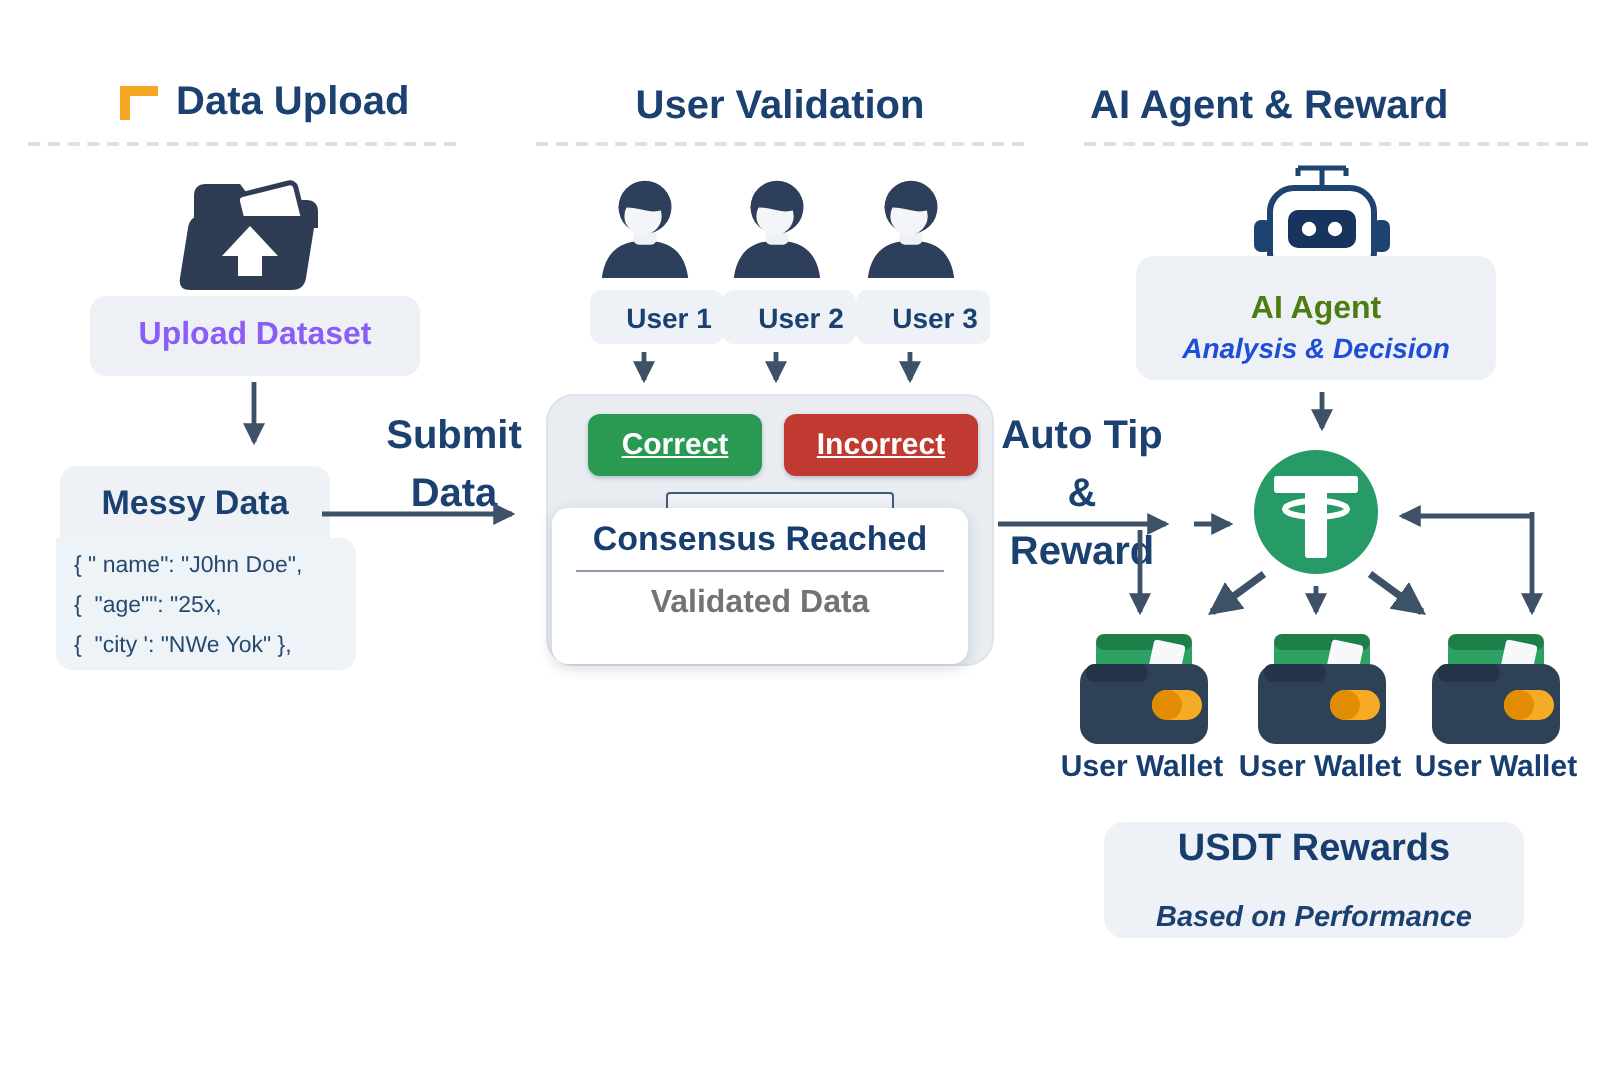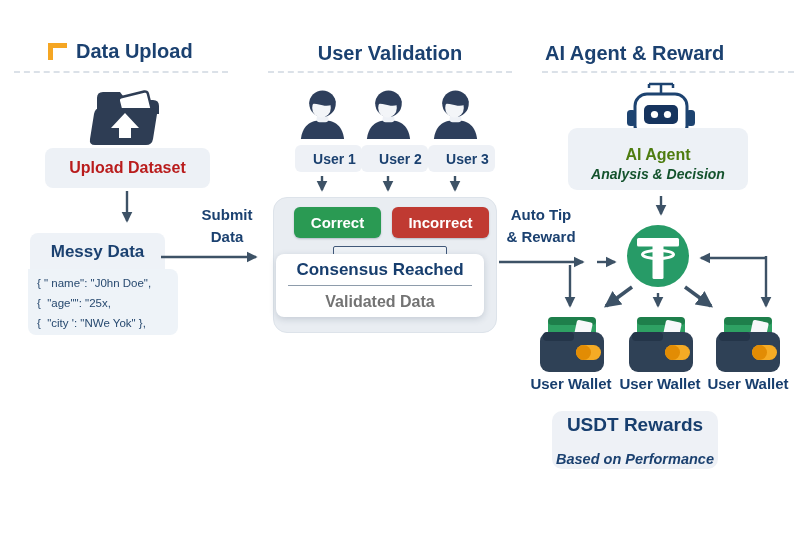--- a/index.html
+++ b/index.html
@@ -6,47 +6,47 @@
   .canvas{
     position:relative;width:806px;height:537px;background:#ffffff;
     font-family:"Liberation Sans",sans-serif;overflow:hidden;
   }
   .abs{position:absolute;}
   .col-title{font-size:20px;font-weight:bold;color:#1b4170;white-space:nowrap;}
   .title-row{display:flex;align-items:center;gap:9px;}
   .corner-icon{width:14px;height:12px;border-top:5px solid #f5a623;border-left:5px solid #f5a623;}
   .dash{border-top:2px dashed #dbe1e8;height:0;}
   .lightbox{background:#edf1f6;border-radius:8px;display:flex;align-items:center;justify-content:center;}
-  .upload-box{left:45px;top:148px;width:165px;height:40px;font-size:16px;font-weight:bold;color:#b91c1c;}
+  .upload-box{left:45px;top:148px;width:165px;height:40px;font-size:16px;font-weight:bold;color:#8b5cf6;}
   .messy-title{left:30px;top:233px;width:135px;height:37px;background:#eef2f7;border-radius:8px 8px 0 0;
     font-size:17px;font-weight:bold;color:#1b4170;display:flex;align-items:center;justify-content:center;}
   .code-box{left:28px;top:269px;width:150px;height:66px;background:#eef3f8;border-radius:0 8px 8px 8px;
     padding:5px 0 0 9px;box-sizing:border-box;}
   .code-line{font-size:11.5px;line-height:1.72;color:#27496f;white-space:pre;}
-  .edge-label{font-size:15px;font-weight:bold;color:#1b4170;text-align:center;line-height:1.45;}
+  .edge-label{font-size:20px;font-weight:bold;color:#1b4170;text-align:center;line-height:1.45;}
   .user-chip{width:55px;height:27px;background:#eef1f6;border-radius:6px;font-size:14px;font-weight:bold;
     color:#1b4170;display:flex;align-items:center;justify-content:center;top:145px;padding-left:12px;}
   .panel{left:273px;top:197px;width:224px;height:136px;background:#e9edf2;border:1px solid #dde3ea;
     border-radius:14px;box-sizing:border-box;}
   .vbtn{height:31px;top:207px;border-radius:6px;color:#fff;font-size:15px;font-weight:bold;
-    display:flex;align-items:center;justify-content:center;box-shadow:0 1px 2px rgba(20,40,70,.25);}
+    display:flex;align-items:center;justify-content:center;box-shadow:0 1px 2px rgba(20,40,70,.25);text-decoration:underline;}
   .btn-correct{left:294px;width:87px;background:#2a9a53;}
   .btn-incorrect{left:392px;width:97px;background:#c03a32;}
   .hidden-box{left:333px;top:246px;width:112px;height:16px;background:#eef2f6;border:1.5px solid #41597a;border-radius:2px;}
-  .white-card{left:276px;top:254px;width:208px;height:63px;background:#ffffff;border-radius:8px;
+  .white-card{left:276px;top:254px;width:208px;height:78px;background:#ffffff;border-radius:8px;
     box-shadow:0 2px 7px rgba(30,50,80,.18);display:flex;flex-direction:column;align-items:center;}
   .card-title{font-size:17px;font-weight:bold;color:#173e6e;margin-top:6px;}
   .card-divider{width:184px;height:0;border-top:1.5px solid #8e9cab;margin-top:5px;}
   .card-sub{font-size:16px;font-weight:bold;color:#737373;margin-top:7px;}
   .ai-box{left:568px;top:128px;width:180px;height:62px;background:#edf1f6;border-radius:9px;
     display:flex;flex-direction:column;align-items:center;justify-content:flex-end;padding-bottom:8px;box-sizing:border-box;}
   .ai-name{font-size:16px;font-weight:bold;color:#4d7c0f;}
-  .ai-sub{font-size:14px;font-weight:bold;font-style:italic;color:#14532d;margin-top:2px;}
+  .ai-sub{font-size:14px;font-weight:bold;font-style:italic;color:#1d4ed8;margin-top:2px;}
   .wallet-label{width:84px;text-align:center;font-size:15px;font-weight:bold;color:#173e6e;top:375px;}
-  .usdt-box{left:552px;top:411px;width:166px;height:58px;background:#eef1f6;border-radius:10px;
+  .usdt-box{left:552px;top:411px;width:210px;height:58px;background:#eef1f6;border-radius:10px;
     display:flex;flex-direction:column;align-items:center;justify-content:center;}
   .usdt-title{font-size:19px;font-weight:bold;color:#173e6e;}
   .usdt-sub{font-size:14.5px;font-weight:bold;font-style:italic;color:#1b4170;margin-top:15px;}
   .overlay{position:absolute;left:0;top:0;width:806px;height:537px;pointer-events:none;z-index:40;}
 </style>
 </head>
 <body>
 
 <div class="canvas">
 
@@ -88,21 +88,21 @@
       <path d="M570 265 L570 306" marker-end="url(#ah)"></path>
       <path d="M661 196 L661 214" marker-end="url(#ah)"></path>
       <path d="M658 293 L658 306" marker-end="url(#ah)"></path>
       <path d="M766 258 L701 258" marker-end="url(#ah)"></path>
       <path d="M766 256 L766 306" marker-end="url(#ah)"></path>
       <path d="M632 287 L606 306" stroke-width="3.6" marker-end="url(#ah)"></path>
       <path d="M685 287 L711 306" stroke-width="3.6" marker-end="url(#ah)"></path>
     </g>
   </svg>
 
-  <div class="abs title-row" style="left:48px;top:40px;">
+  <div class="abs title-row" style="left:60px;top:40px;">
     <span class="corner-icon"></span>
     <span class="col-title">Data Upload</span>
   </div>
   <div class="abs col-title" style="left:280px;top:42px;width:220px;text-align:center;">User Validation</div>
   <div class="abs col-title" style="left:545px;top:42px;width:248px;text-align:left;">AI Agent &amp; Reward</div>
 
   <div class="abs dash" style="left:14px;top:71px;width:214px;"></div>
   <div class="abs dash" style="left:268px;top:71px;width:244px;"></div>
   <div class="abs dash" style="left:542px;top:71px;width:252px;"></div>
 

